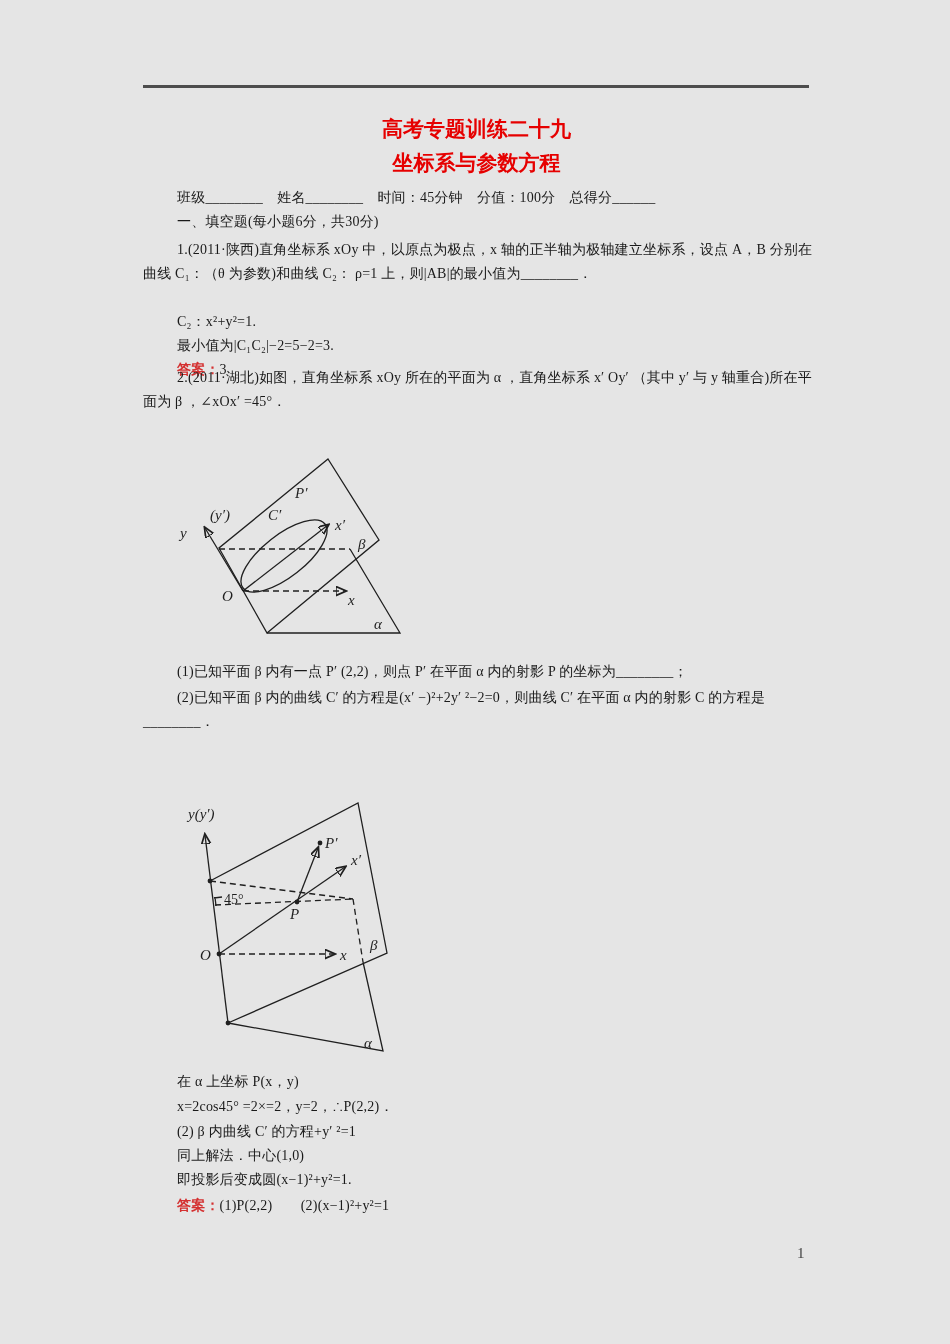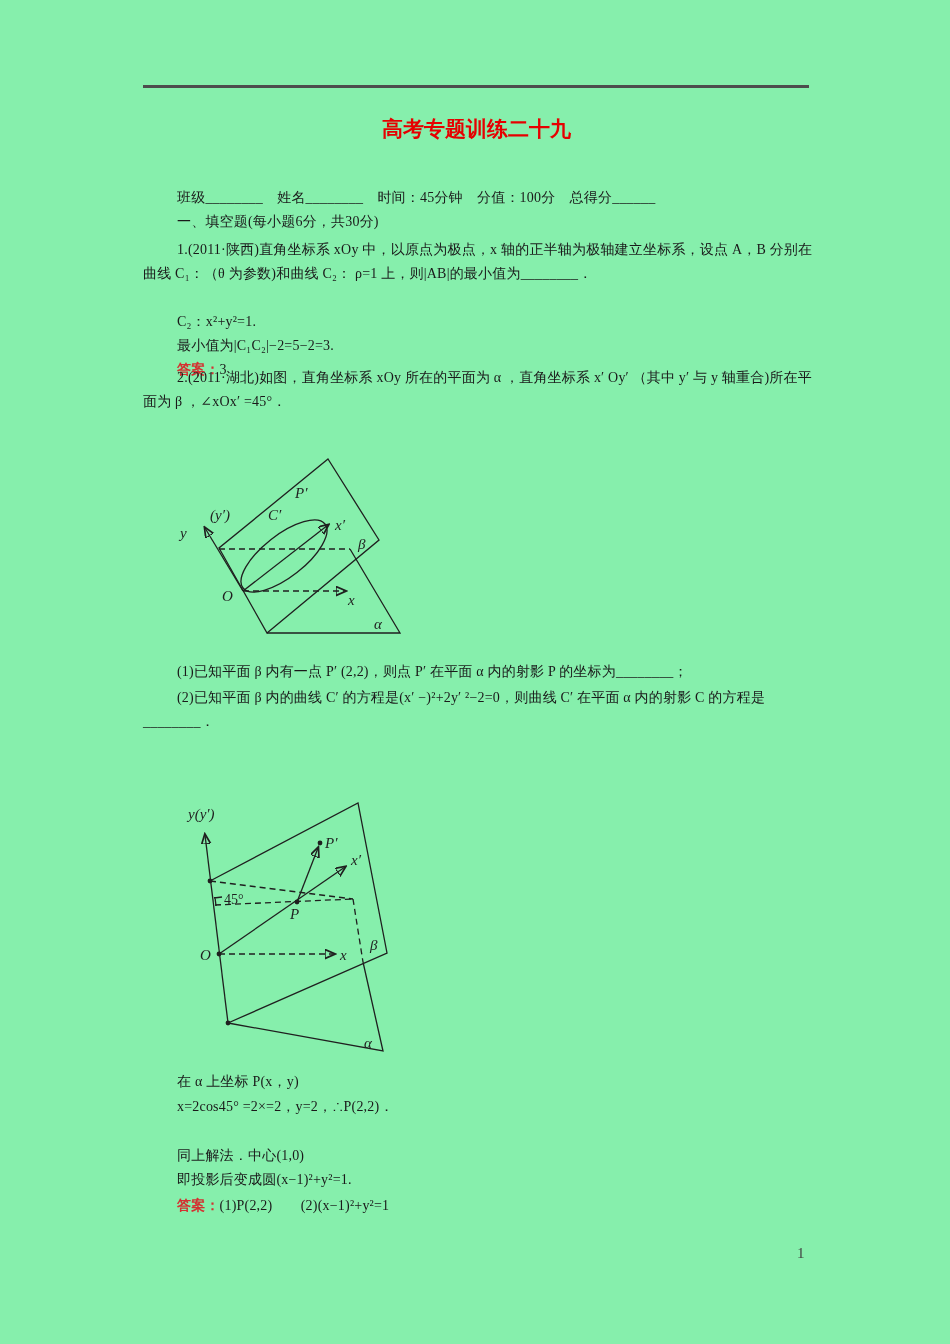--- a/index.html
+++ b/index.html
@@ -1,17 +1,17 @@
 <!DOCTYPE html>
 <html><head>
 <meta charset="utf-8">
 <style>
   html,body { margin:0; padding:0; background:#ffffff; }
   .page {
-    position:relative; width:950px; height:1344px; background:#86efac;
+    position:relative; width:950px; height:1344px; background:#e5e5e5;
     font-family:"Liberation Serif","DejaVu Serif",serif; color:#1a1a1a;
     overflow:hidden;
   }
   .rule { position:absolute; left:143px; top:85px; width:666px; height:3px; background:#4d4d4d; }
   .title {
     position:absolute; left:143px; width:667px; text-align:center;
     color:#e60000; font-weight:bold; font-size:21px; line-height:26px;
     font-family:"Liberation Sans","DejaVu Sans",sans-serif;
   }
   .t1 { top:116px; } .t2 { top:150px; }
@@ -34,20 +34,21 @@
   svg.fig circle.dot { fill:#1f1f1f; stroke:none; }
 </style>
 </head>
 <body>
 
 <div class="page">
 
   <div class="rule"></div>
 
   <div class="title t1">高考专题训练二十九</div>
+  <div class="title t2">坐标系与参数方程</div>
 
   <div class="blk" style="top:186px">班级________　姓名________　时间：45分钟　分值：100分　总得分______</div>
   <div class="blk" style="top:210px">一、填空题(每小题6分，共30分)</div>
 
   <div class="blk" style="top:238px">1.(2011·陕西)直角坐标系 xOy 中，以原点为极点，x 轴的正半轴为极轴建立坐标系，设点 A，B 分别在曲线 C₁：（θ 为参数)和曲线 C₂： ρ=1 上，则|AB|的最小值为________．</div>
 
   <div class="blk" style="top:310px">C₂：x²+y²=1.</div>
   <div class="blk" style="top:334px">最小值为|C₁C₂|−2=5−2=3.</div>
   <div class="blk" style="top:358px"><span class="lbl-red">答案：</span><span>3</span></div>
 
@@ -108,20 +109,21 @@
     <text class="up" x="66" y="109">45°</text>
     <text x="132" y="124">P</text>
     <text x="42" y="165">O</text>
     <text x="182" y="165">x</text>
     <text x="212" y="155">β</text>
     <text x="206" y="253">α</text>
   </svg>
 
   <div class="blk" style="top:1070px">在 α 上坐标 P(x，y)</div>
   <div class="blk" style="top:1095px">x=2cos45° =2×=2，y=2，∴P(2,2)．</div>
+  <div class="blk" style="top:1120px">(2) β 内曲线 C′ 的方程+y′ ²=1</div>
   <div class="blk" style="top:1144px">同上解法．中心(1,0)</div>
   <div class="blk" style="top:1168px">即投影后变成圆(x−1)²+y²=1.</div>
 
   <div class="blk" style="top:1194px"><span class="lbl-red">答案：</span><span>(1)P(2,2)　　(2)(x−1)²+y²=1</span></div>
 
   <div class="pagenum">1</div>
 
 </div>
 
 </body></html>

